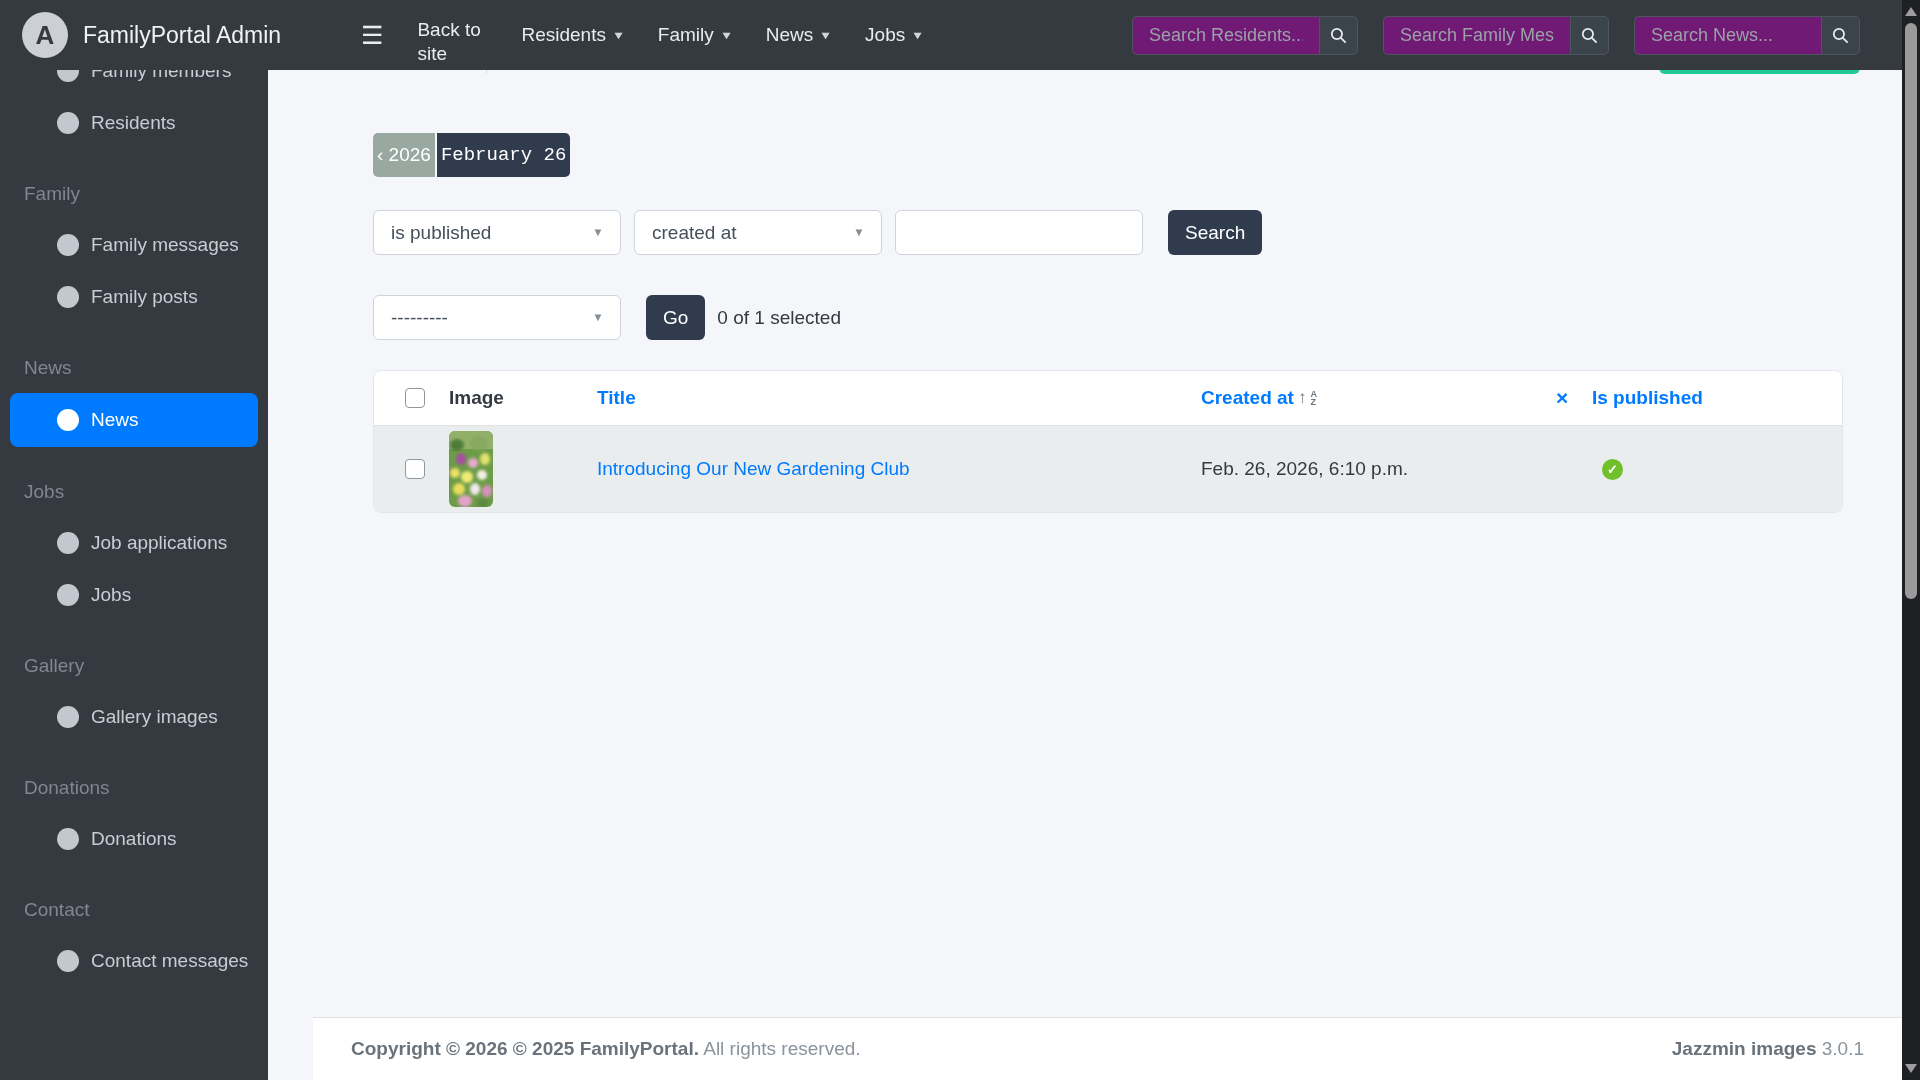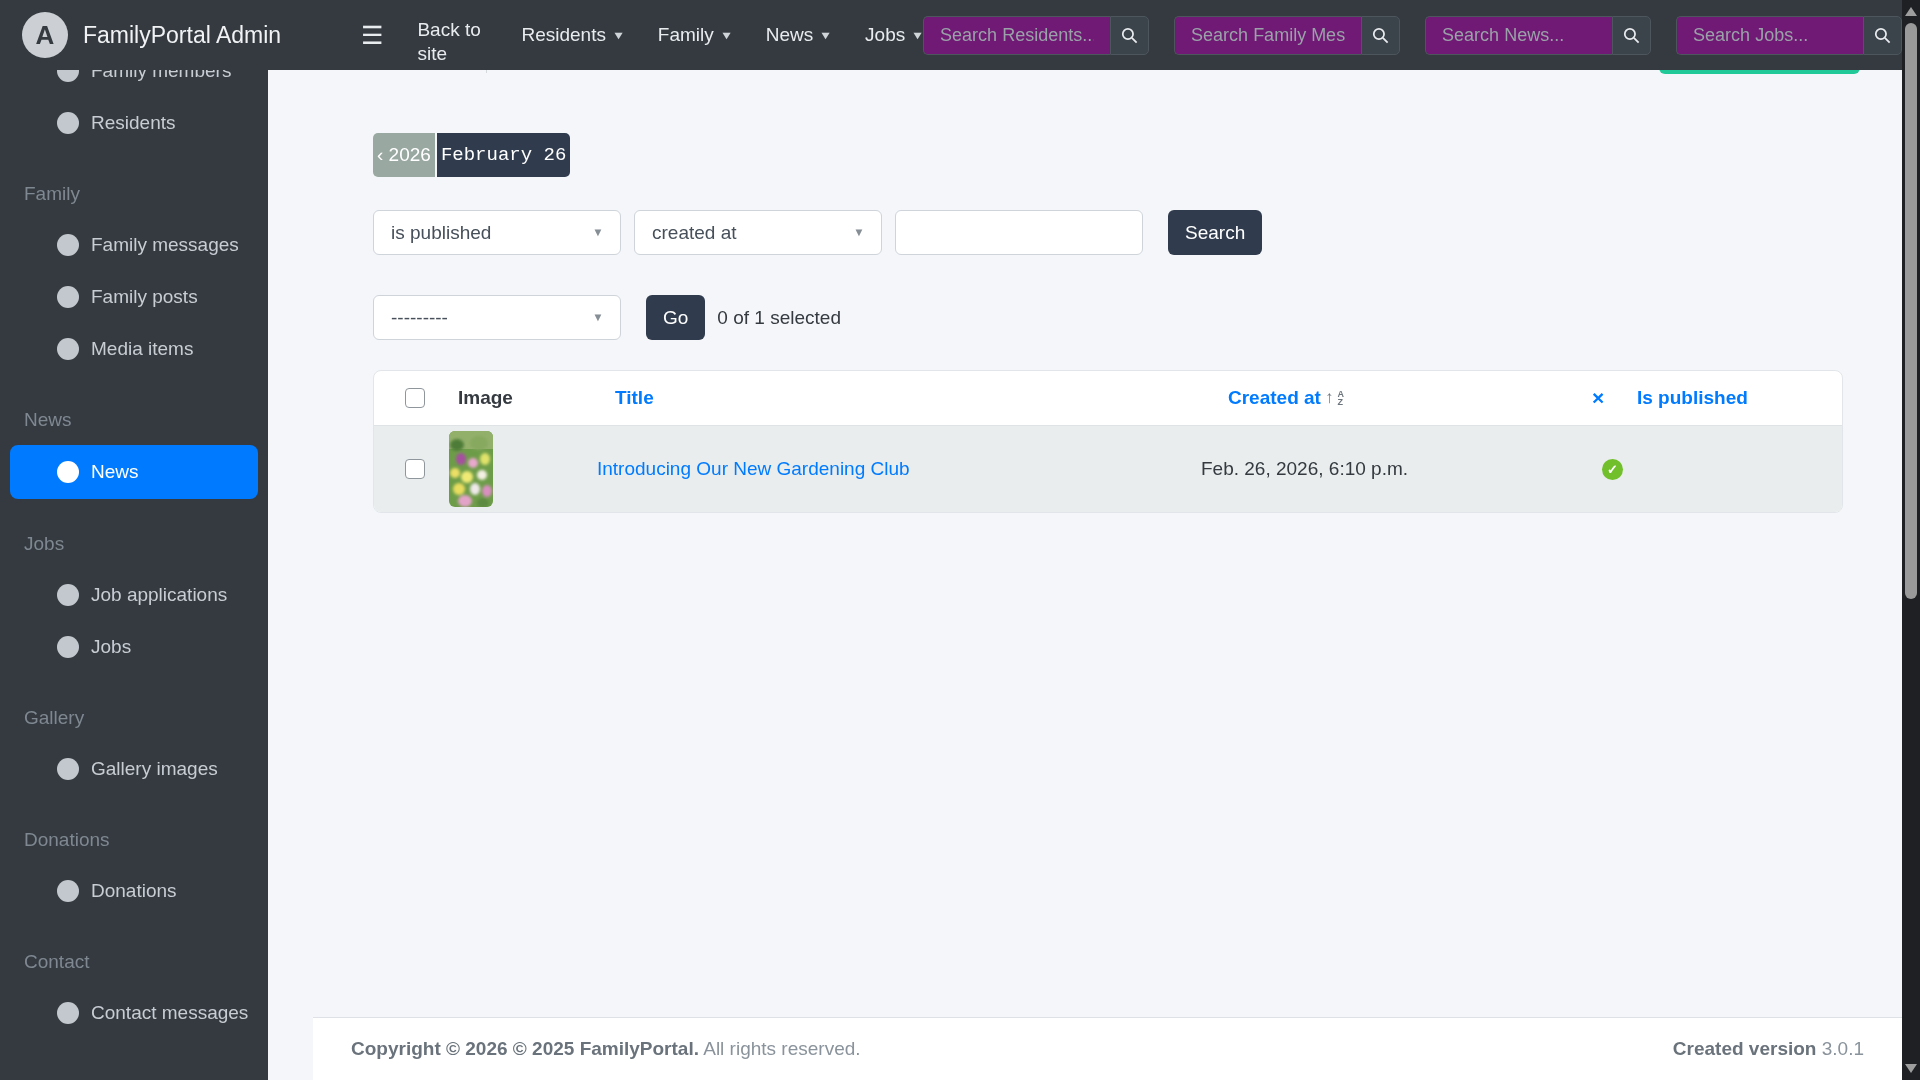--- a/index.html
+++ b/index.html
@@ -114,21 +114,21 @@
   .action-row { margin-top:40px; display:flex; align-items:center; }
   .action-row .select { margin-right:25px; }
   .sel-count { margin-left:12px; color:#343a40; }
 
   
   .table-card {
     margin-top:30px; background:#fff; border:1px solid #e2e6ea; border-radius:8px;
     overflow:hidden; width:1470px;
   }
   .trow { display:grid; grid-template-columns:63px 160px 604px 355px 36px 1fr; align-items:center; }
-  .trow.head { height:55px; border-bottom:1px solid #dfe3e6; font-weight:700;gap:9px; }
+  .trow.head { height:55px; border-bottom:1px solid #dfe3e6; font-weight:700; }
   .trow.body { height:86px; background:#e9eded; }
   .cell-cb { padding-left:31px; }
   .checkbox {
     display:block; width:20px; height:20px; background:#fff;
     border:1.5px solid #8f969c; border-radius:4px; cursor:pointer;
   }
   .th-plain { color:#343a40; padding-left:12px; }
   .th-link { color:#007bff; cursor:pointer; }
   .th-sort { display:flex; align-items:center; gap:4px; }
   .sort-arrow { color:#6c757d; font-size:17px; font-weight:400; }
@@ -211,29 +211,20 @@
     </div>
     <div class="search-group">
       <input type="text" placeholder="Search News..." style="">
       <span class="search-btn">
         <svg width="19" height="19" viewBox="0 0 24 24">
             <circle cx="10" cy="10" r="6.5" fill="none" stroke="#e9ecef" stroke-width="2.2"></circle>
             <line x1="15" y1="15" x2="21" y2="21" stroke="#e9ecef" stroke-width="2.2"></line>
           </svg>
       </span>
     </div>
-    <div class="search-group">
-      <input type="text" placeholder="Search Jobs..." style="">
-      <span class="search-btn">
-        <svg width="19" height="19" viewBox="0 0 24 24">
-            <circle cx="10" cy="10" r="6.5" fill="none" stroke="#e9ecef" stroke-width="2.2"></circle>
-            <line x1="15" y1="15" x2="21" y2="21" stroke="#e9ecef" stroke-width="2.2"></line>
-          </svg>
-      </span>
-    </div>
 
   </div>
 </div>
 
 <div class="sidebar">
   <div class="side-list">
     <div class="side-item">
       <span class="dot"></span>
       <span>Family members</span>
     </div>
@@ -243,24 +234,20 @@
     </div>
 
     <div class="side-section">Family</div>
     <div class="side-item">
       <span class="dot"></span>
       <span>Family messages</span>
     </div>
     <div class="side-item">
       <span class="dot"></span>
       <span>Family posts</span>
-    </div>
-    <div class="side-item">
-      <span class="dot"></span>
-      <span>Media items</span>
     </div>
 
     <div class="side-section">News</div>
     <div class="side-item active">
       <span class="dot"></span>
       <span>News</span>
     </div>
 
     <div class="side-section">Jobs</div>
     <div class="side-item">
@@ -398,21 +385,21 @@
   </div>
 
 </div>
 
 <div class="footer">
   <div class="foot-left">
     <b>Copyright © 2026 © 2025 FamilyPortal.</b>
     <span>All rights reserved.</span>
   </div>
   <div class="foot-right">
-    <b>Created version</b>
+    <b>Jazzmin images</b>
     <span>3.0.1</span>
   </div>
 </div>
 
 <div class="scrollbar">
   <div class="sb-arrow up"></div>
   <div class="sb-thumb"></div>
   <div class="sb-arrow down"></div>
 </div>
 

